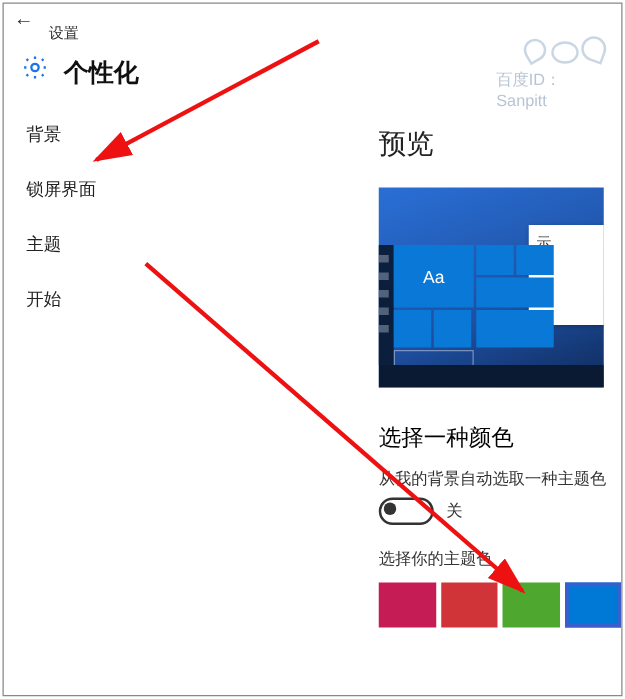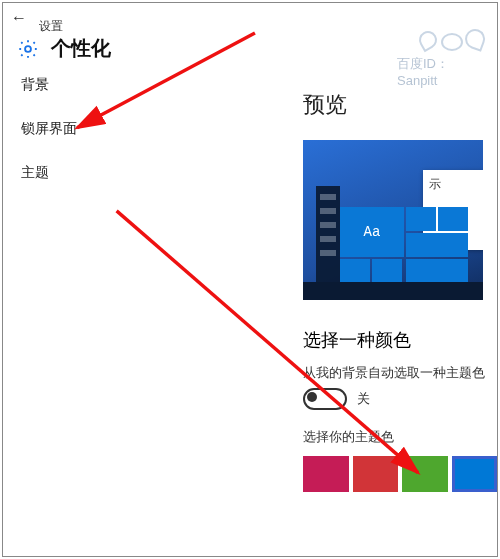--- a/index.html
+++ b/index.html
@@ -45,34 +45,35 @@
   }
   .gear {
     color: #1a73e8;
     stroke: #1a73e8;
   }
   .header-title {
     font-size: 20px;
     font-weight: 600;
     margin-left: 12px;
     color: #111;
+    margin-top: 10px;
   }
   .body {
     display: flex;
     height: calc(100% - 90px);
   }
   .sidebar {
     width: 280px;
     flex: 0 0 280px;
     border-top: none;
   }
   .sidebar-item {
     height: 44px;
     display: flex;
-    align-items: flex-start;
+    align-items: center;
     padding-left: 18px;
     font-size: 14px;
     color: #222;
     cursor: pointer;
   }
   .sidebar-item.selected {
     background: #7fb7e9;
     color: #000;
   }
   .content {
@@ -111,24 +112,23 @@
   }
   .taskbar {
     position: absolute;
     bottom: 0; left: 0; right: 0;
     height: 18px;
     background: #0a1a33;
   }
   .start-tiles {
     position: absolute;
     bottom: 18px;
-    left: 37px;
+    left: 12px;
     width: 140px;
-    height: 75px;
-    font-family: Liberation Mono, monospace;
+    height: 96px;
   }
   .start-left {
     position: absolute;
     left: -24px;
     bottom: 0;
     width: 24px;
     height: 96px;
     background: rgba(10,26,51,0.92);
   }
   .start-left .bar {
@@ -327,20 +327,23 @@
   <div class="body">
     <div class="sidebar">
       <div class="sidebar-item">
         <span>背景</span>
       </div>
       <div class="sidebar-item">
         <span>锁屏界面</span>
       </div>
       <div class="sidebar-item">
         <span>主题</span>
+      </div>
+      <div class="sidebar-item">
+        <span>开始</span>
       </div>
     </div>
 
     <div class="content">
       <div class="section-title">预览</div>
 
       <div class="preview-box">
         <div class="preview-window"></div>
         <div class="start-tiles">
           <div class="start-left">

